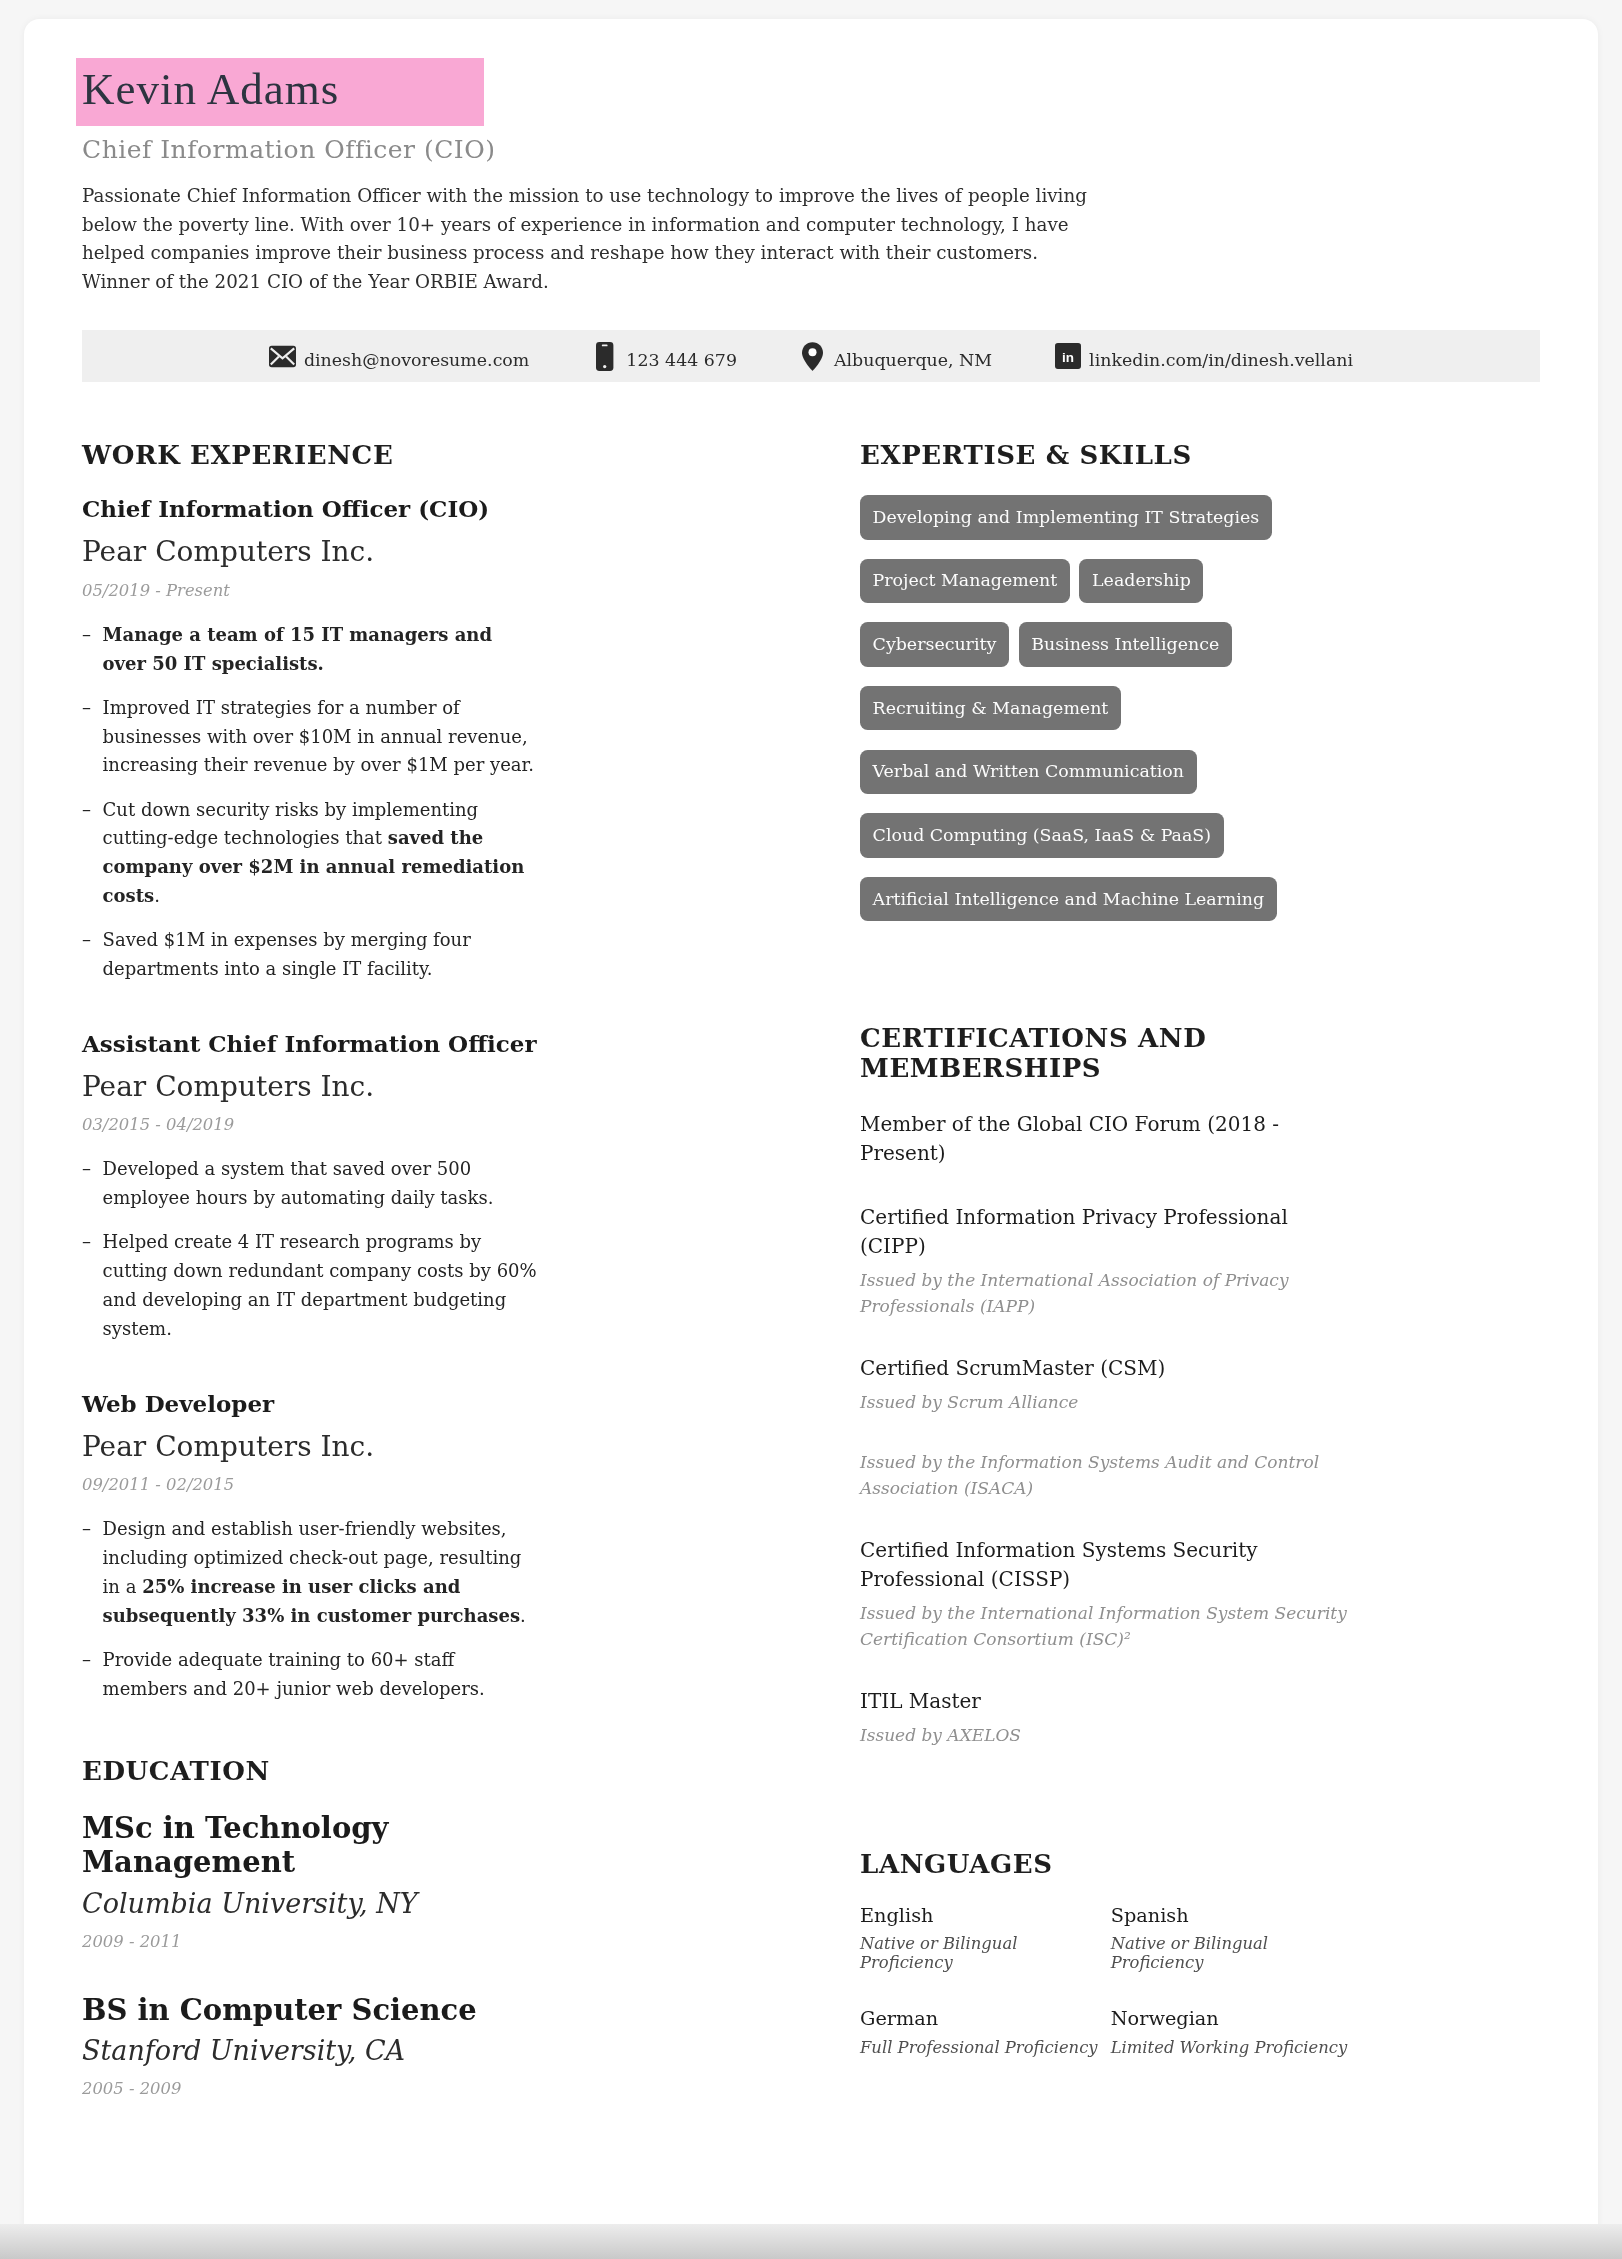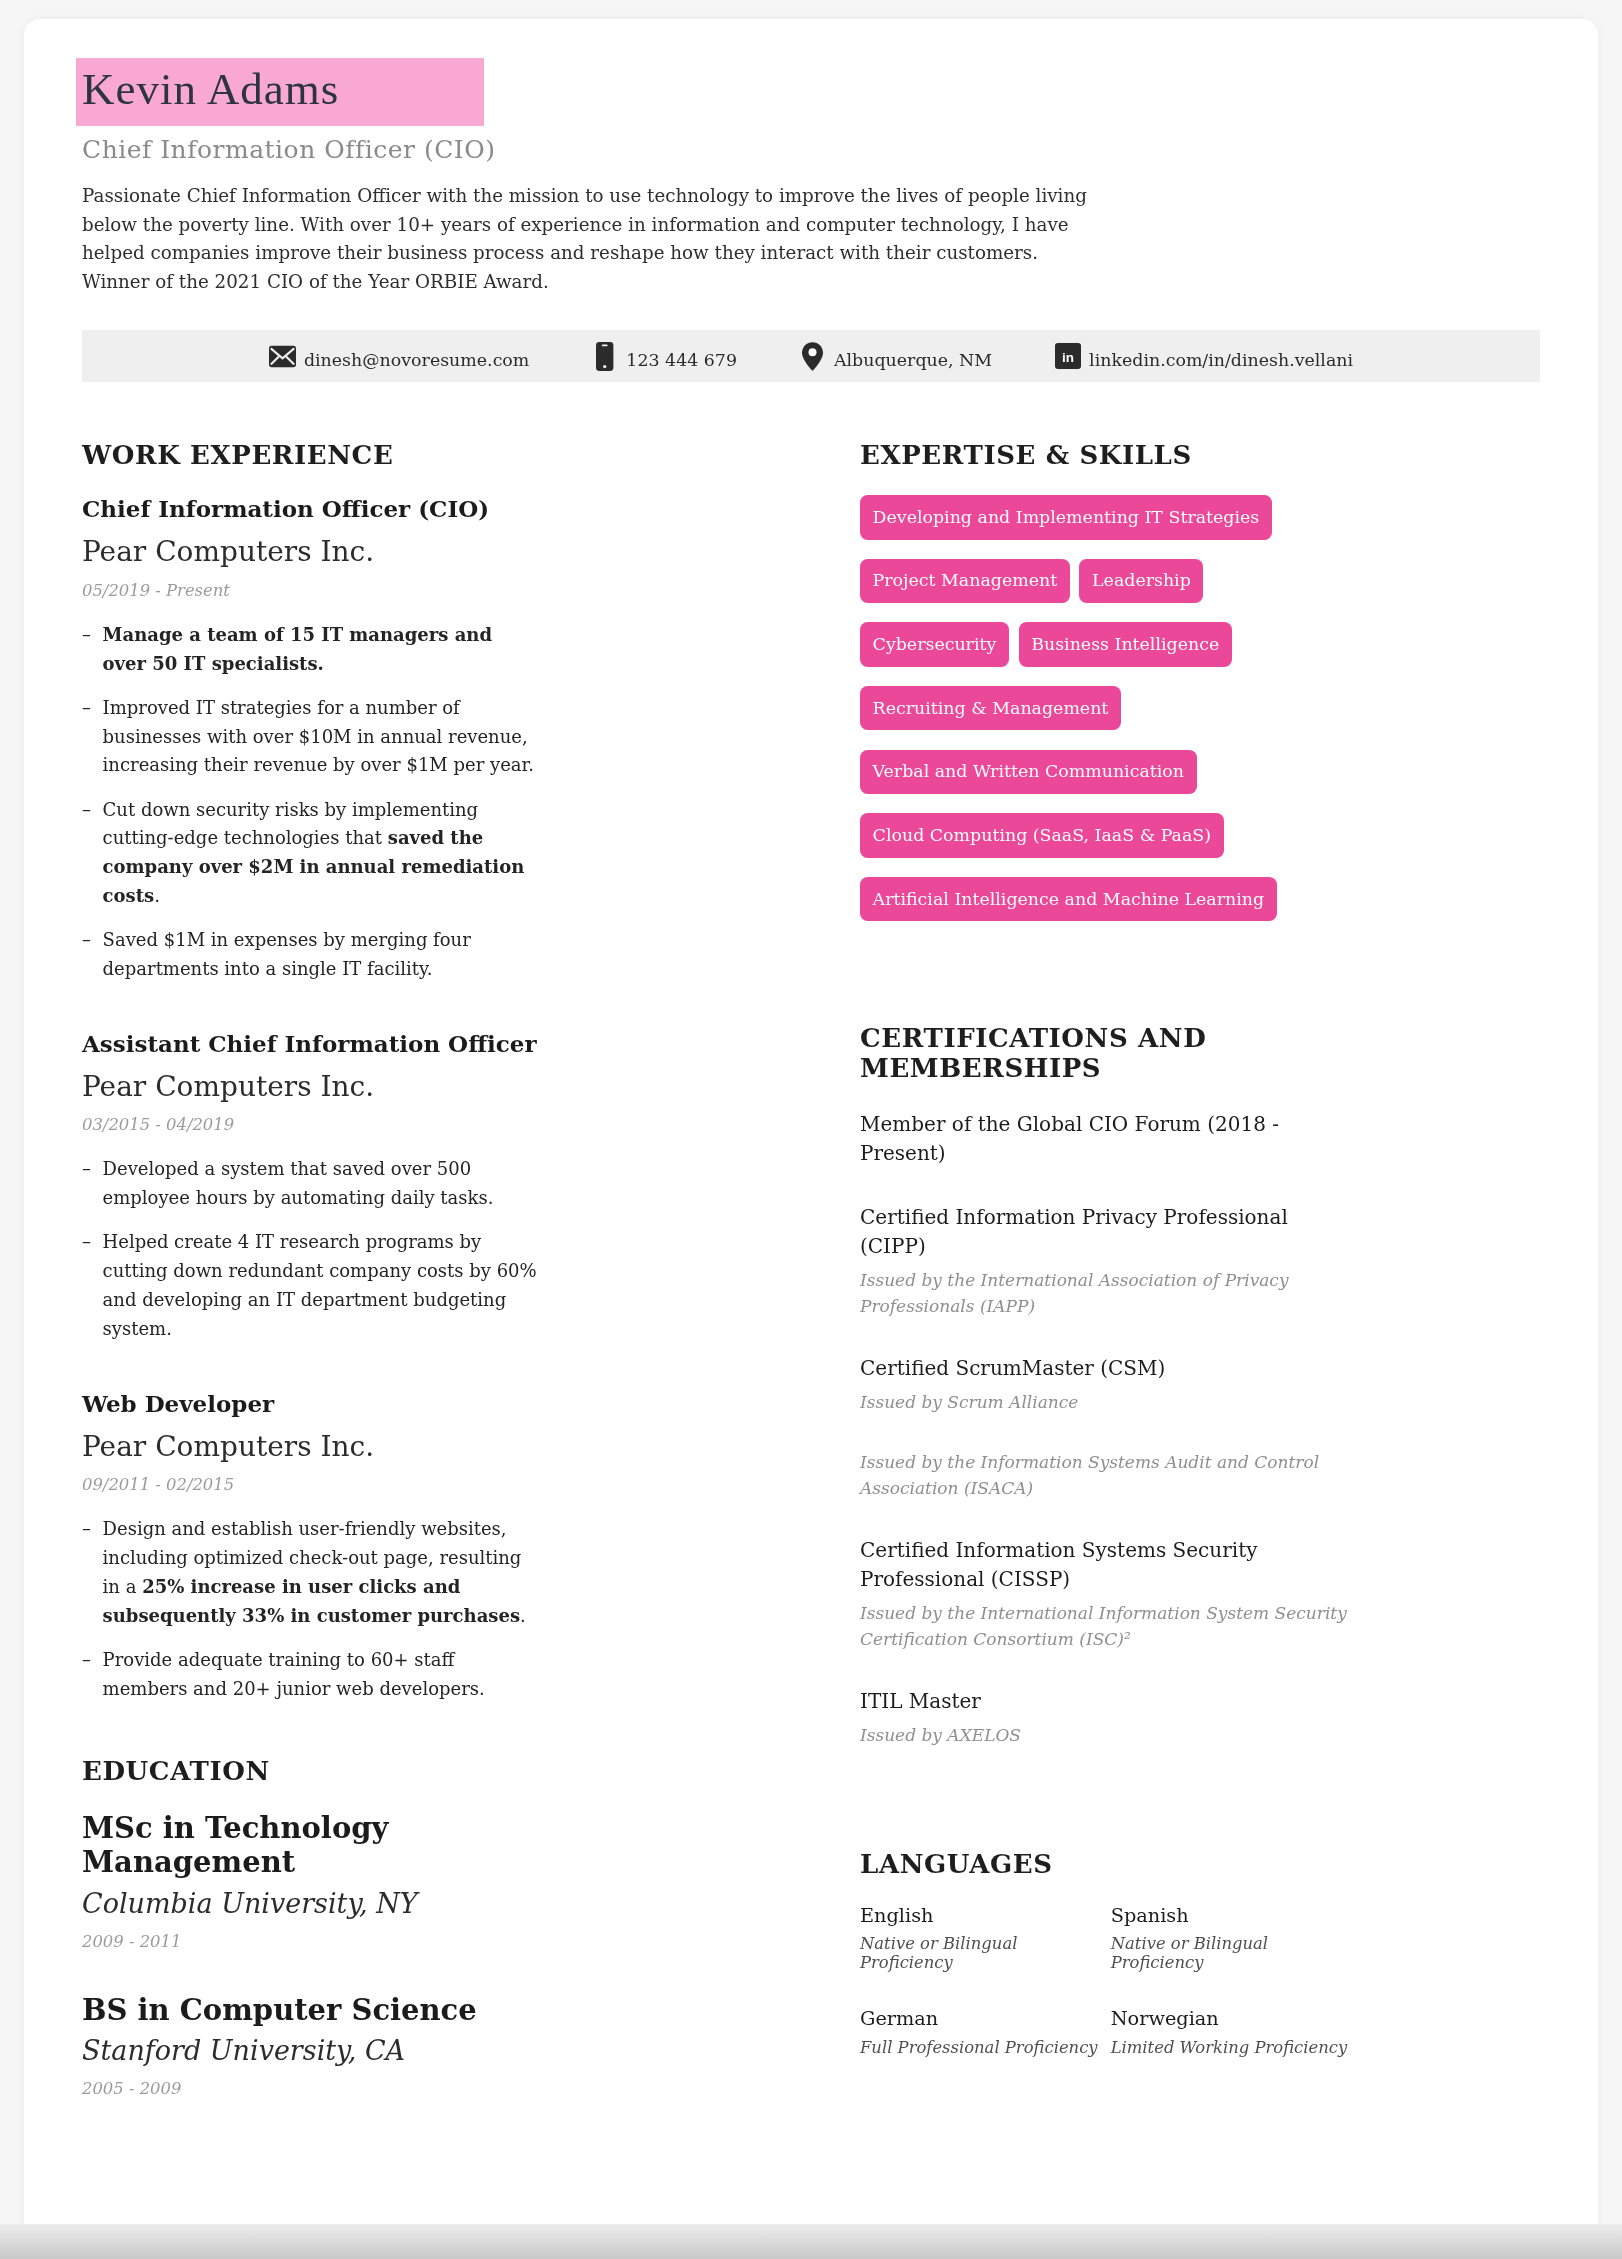--- a/index.html
+++ b/index.html
@@ -70,21 +70,21 @@
   .edu{margin-top:31px;}
   .edu:first-of-type{margin-top:25px;}
   .edu + .edu{margin-top:42px;}
   .edu-degree{font-size:29px;font-weight:700;color:#1b1b1b;}
   .edu-school{font-size:27px;color:#2c2c2c;margin-top:8.7px;font-style:italic;}
   .edu-dates{font-size:16.4px;color:#9b9b9b;font-style:italic;margin-top:12.6px;}
 
   
   .tags{margin-top:25px;display:flex;flex-wrap:wrap;gap:19.3px 9.7px;}
   .tag{
-    background:#ec4899;color:#fcfcfc;border-radius:7.7px;
+    background:#737373;color:#fcfcfc;border-radius:7.7px;
     padding:12.6px 12.6px;font-size:17.4px;line-height:1.1;white-space:nowrap;
   }
 
   
   .certs-section{margin-top:102px;}
   .cert{margin-top:35px;}
   .cert:first-of-type{margin-top:27px;}
   .cert-title{font-size:20px;color:#1c1c1c;line-height:1.45;}
   .cert-issuer{font-size:17px;color:#8f8f8f;font-style:italic;line-height:1.5;margin-top:6.8px;}
 

